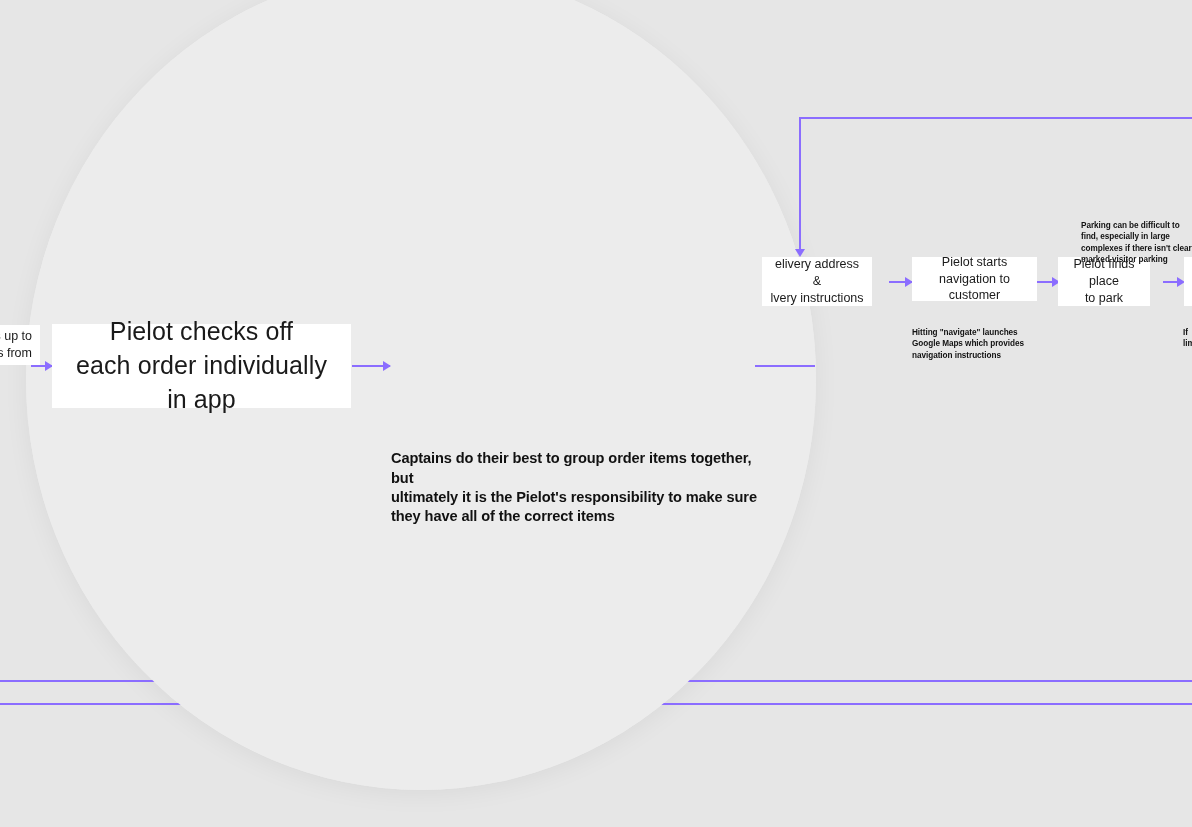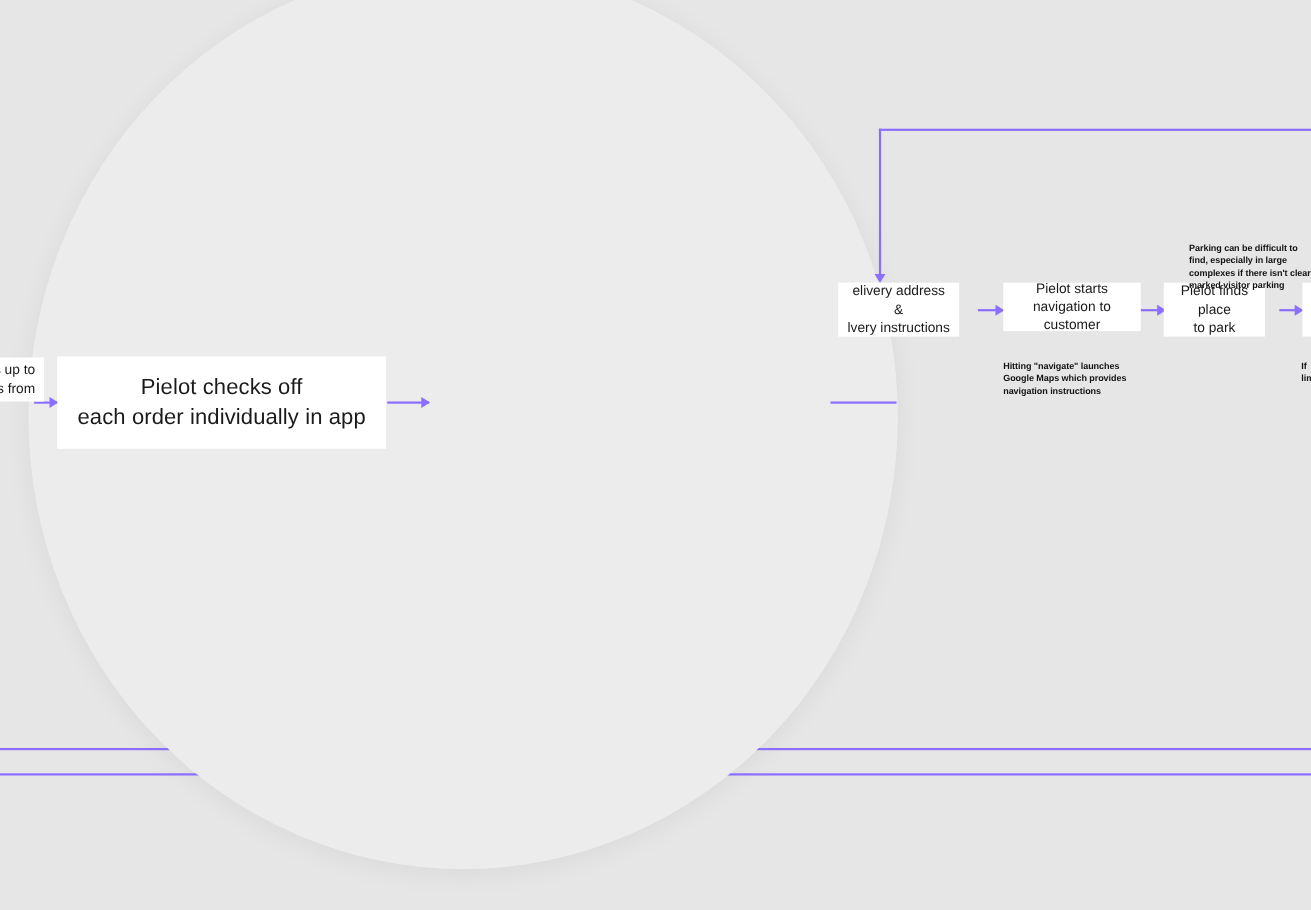--- a/index.html
+++ b/index.html
@@ -58,24 +58,25 @@
     display: flex;
     align-items: center;
     justify-content: center;
     text-align: center;
     color: #1a1a1a;
     box-sizing: border-box;
     z-index: 3;
     white-space: pre-line;
   }
   .node.big {
-    font-size: 20px;
+    font-size: 25px;
     line-height: 1.35;
     letter-spacing: 0.1px;
     padding: 6px 14px;
+    justify-content: flex-end;
   }
   .node.small {
     font-size: 12.5px;
     line-height: 1.35;
     padding: 4px 8px;
   }
 
   
   .caption {
     position: absolute;
@@ -152,20 +153,25 @@
 
   <div class="node small" style="left:1058px; top:257px; width:92px; height:49px;">
     <span>Pielot finds place
 to park</span>
   </div>
 
   <div class="node small" style="left:1184px; top:257px; width:60px; height:49px;">
     <span></span>
   </div>
 
+  <div class="caption lg" style="left:391px; top:430px; width:380px;">
+    <span>Captains do their best to group order items together, but
+ultimately it is the Pielot's responsibility to make sure
+they have all of the correct items</span>
+  </div>
 
   <div class="caption sm" style="left:912px; top:316px; width:130px;">
     <span>Hitting "navigate" launches
 Google Maps which provides
 navigation instructions</span>
   </div>
 
   <div class="caption sm" style="left:1058px; top:209px; width:120px;margin-left:23px;">
     <span>Parking can be difficult to
 find, especially in large

